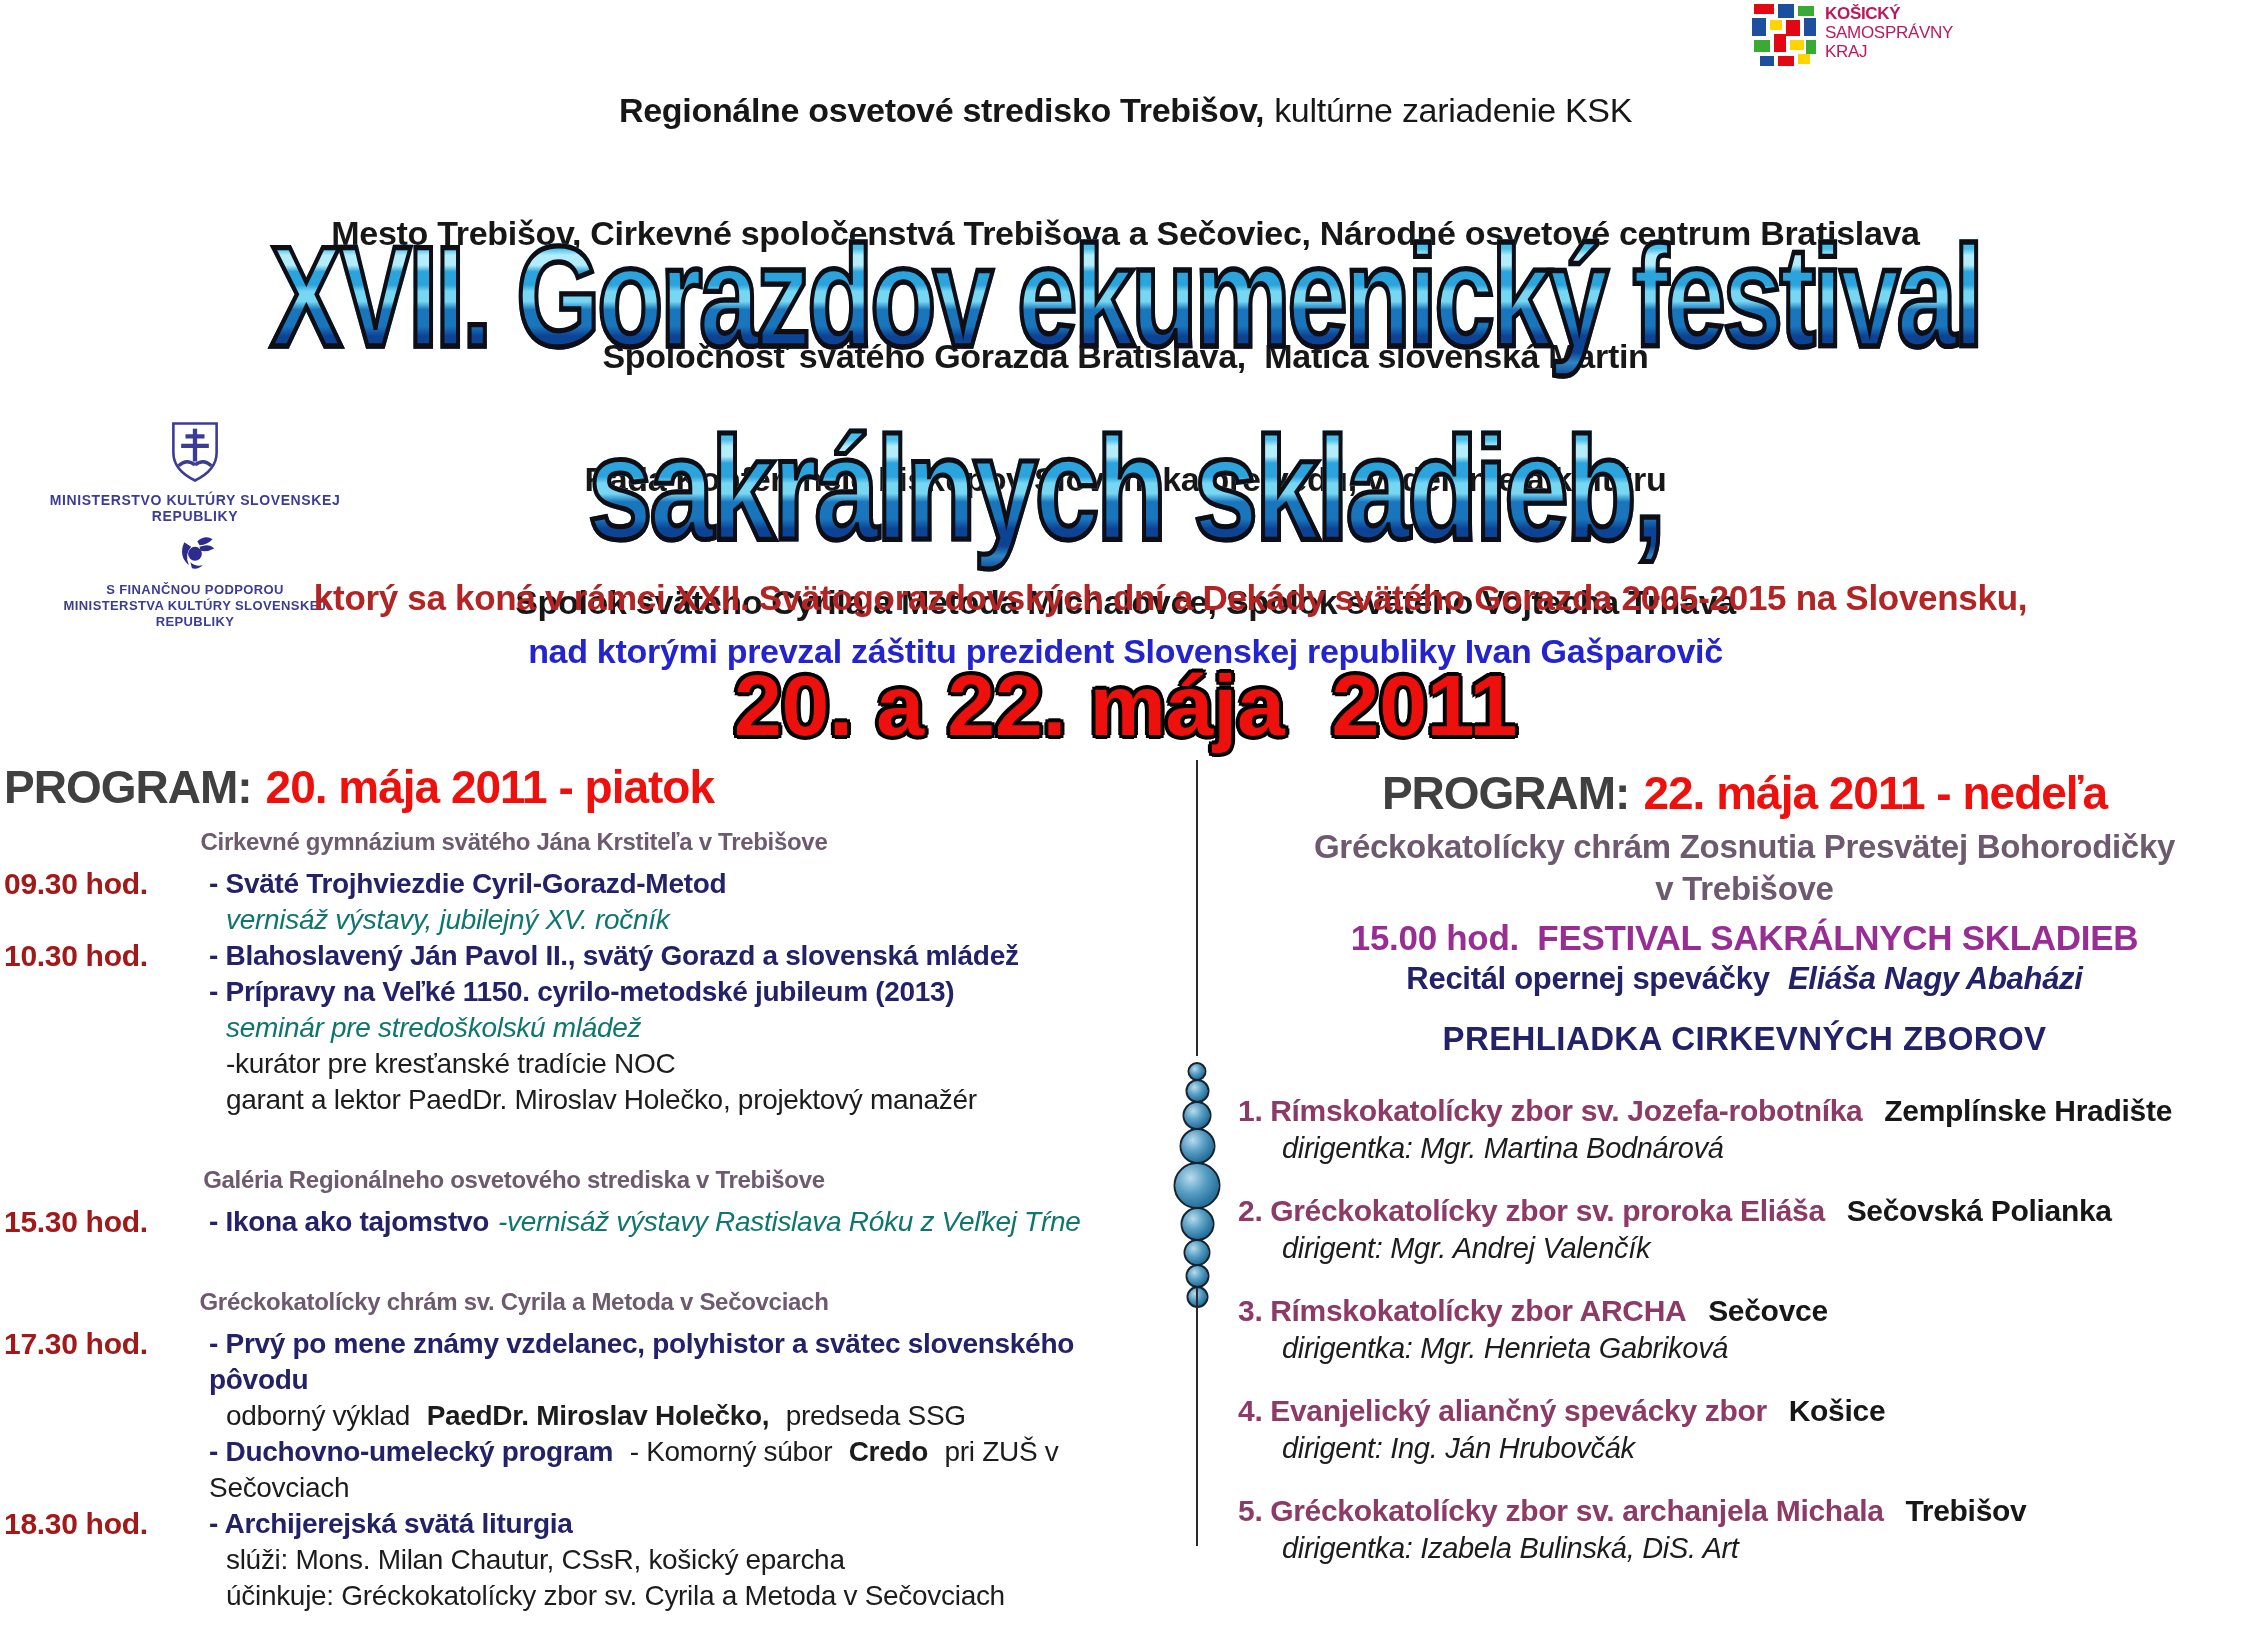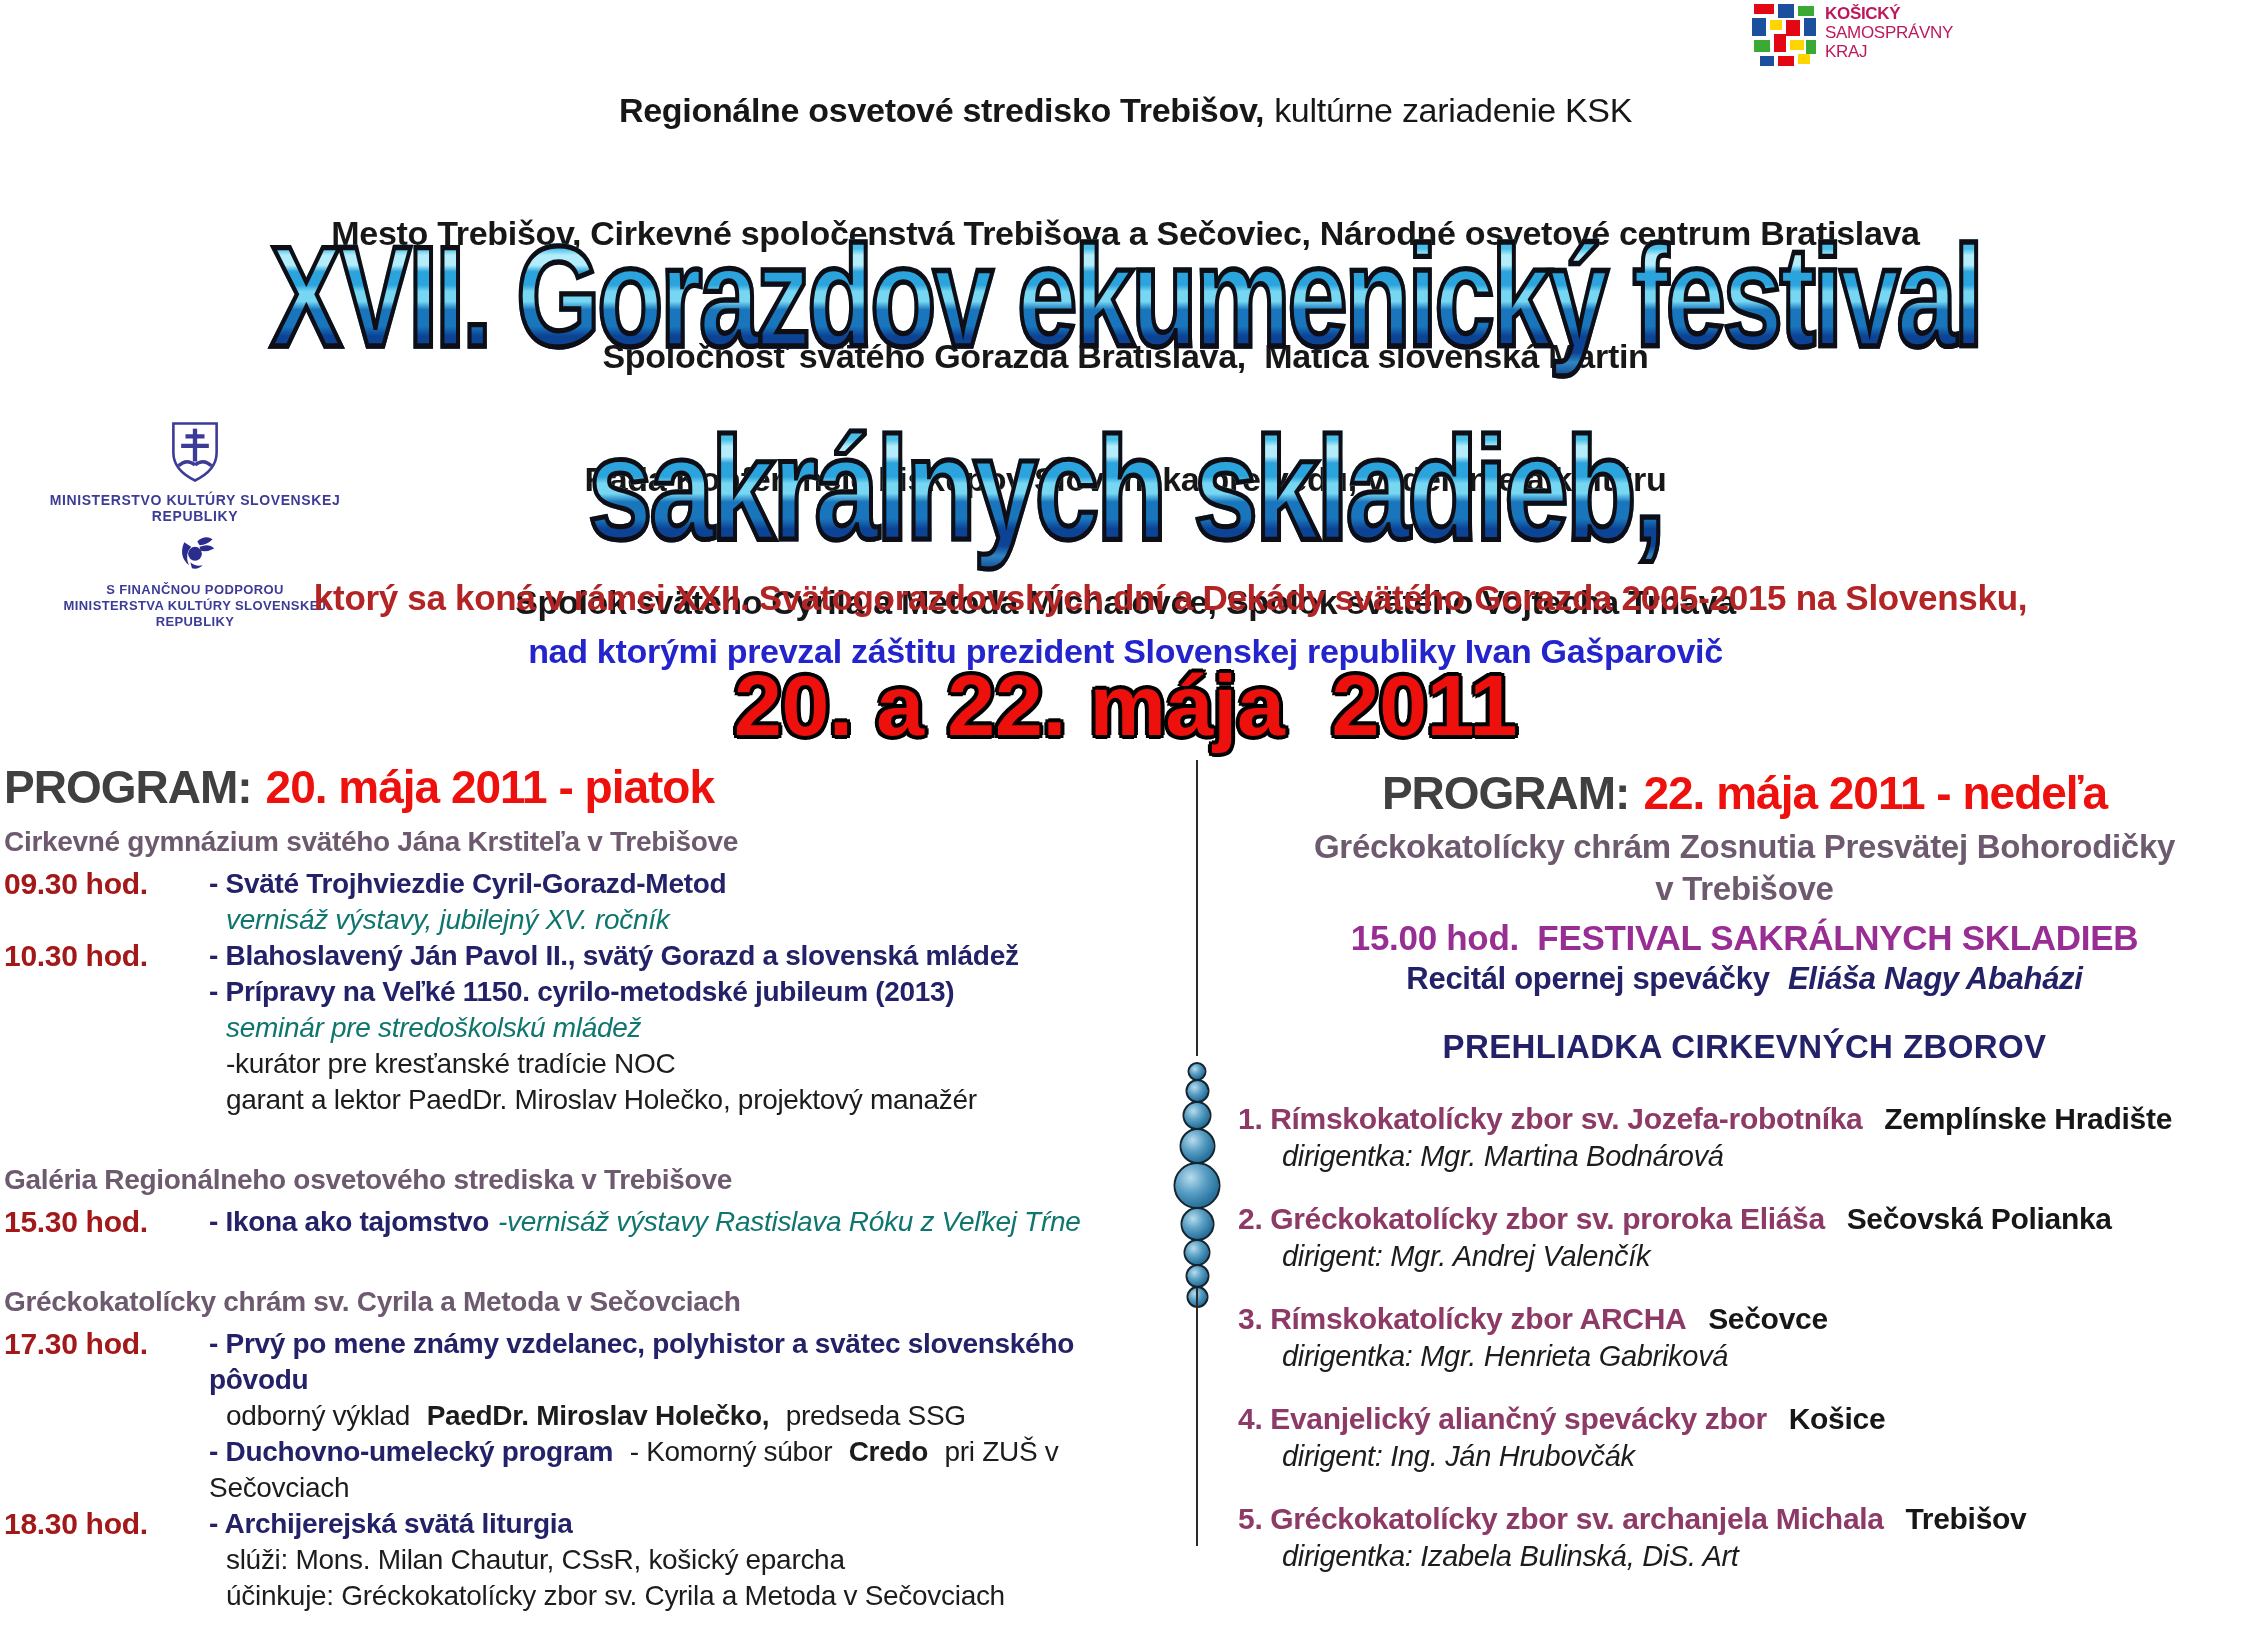--- a/index.html
+++ b/index.html
@@ -44,40 +44,40 @@
   .event-date { position:absolute; top:656px; left:0; width:100%; text-align:center;
           font-size:86px; font-weight:bold; color:#ee100c; white-space:pre;
           text-shadow:3px 3px 0 #000,-3px -3px 0 #000,-3px 3px 0 #000,3px -3px 0 #000,
                       0 4px 0 #000,0 -4px 0 #000,4px 0 0 #000,-4px 0 0 #000; }
   
   .prog-head { font-size:46px; line-height:50px; font-weight:bold; letter-spacing:-1px; }
   .ph-label { color:#404040; margin-right:14px; }
   .ph-date  { color:#ee100c; }
   .col-left  { position:absolute; left:4px; top:762px; width:1170px; font-size:28px; line-height:36px; }
   .col-left .prog-head { margin-bottom:10px; }
-  .venue { color:#6d5a6f; font-weight:bold; font-size:28px; line-height:40px;
+  .venue { text-align:center; color:#6d5a6f; font-weight:bold; font-size:24px; line-height:40px;
            margin-bottom:4px; padding-right:150px; }
   .gap-lg { margin-top:42px; }
   .row { display:flex; align-items:flex-start; }
   .time { color:#a31919; font-weight:bold; font-size:30px; width:205px; flex:none; }
   .evt  { color:#232268; font-weight:bold; }
   .ind  { padding-left:222px; }
   .dash-ind { padding-left:205px; }
   .italic { font-style:italic; color:#0f766e; }
   .plain  { color:#1c1c1c; font-weight:normal; }
   .bold-black { color:#1c1c1c; font-weight:bold; }
   .gap { margin-left:9px; }
   
   .col-right { position:absolute; left:1238px; top:768px; width:1013px; font-size:29px; line-height:38px; }
   .col-right .prog-head { text-align:center; }
   .venue-r { text-align:center; color:#6d5a6f; font-weight:bold; font-size:33px; line-height:42px; margin-top:8px; }
   .festival { text-align:center; color:#982e93; font-weight:bold; font-size:35px; line-height:44px; margin-top:6px; }
   .recital  { text-align:center; color:#232268; font-weight:bold; font-size:31px; }
   .recital .name { font-style:italic; margin-left:10px; }
-  .subhead { text-align:center; color:#232268; font-weight:bold; font-size:33px; letter-spacing:0.4px; margin-top:30px; }
+  .subhead { text-align:center; color:#232268; font-weight:bold; font-size:33px; letter-spacing:0.4px; margin-top:22px; }
   .choir { margin-top:26px; }
   .choir-first { margin-top:34px; }
   .c-num  { color:#8d3a67; font-weight:bold; font-size:30px; width:44px; flex:none; }
   .c-name { color:#8d3a67; font-weight:bold; font-size:30px; }
   .c-city { color:#171717; font-weight:bold; font-size:30px; margin-left:14px; }
   .c-cond { font-style:italic; color:#1c1c1c; font-size:29px; padding-left:44px; line-height:36px; }
   
   .div-top    { position:absolute; left:1196px; top:760px;  width:2px; height:296px; background:#2a2a2a; }
   .div-bottom { position:absolute; left:1196px; top:1288px; width:2px; height:258px; background:#2a2a2a; }
   .beads { position:absolute; left:1197px; top:1062px; transform:translateX(-50%);

